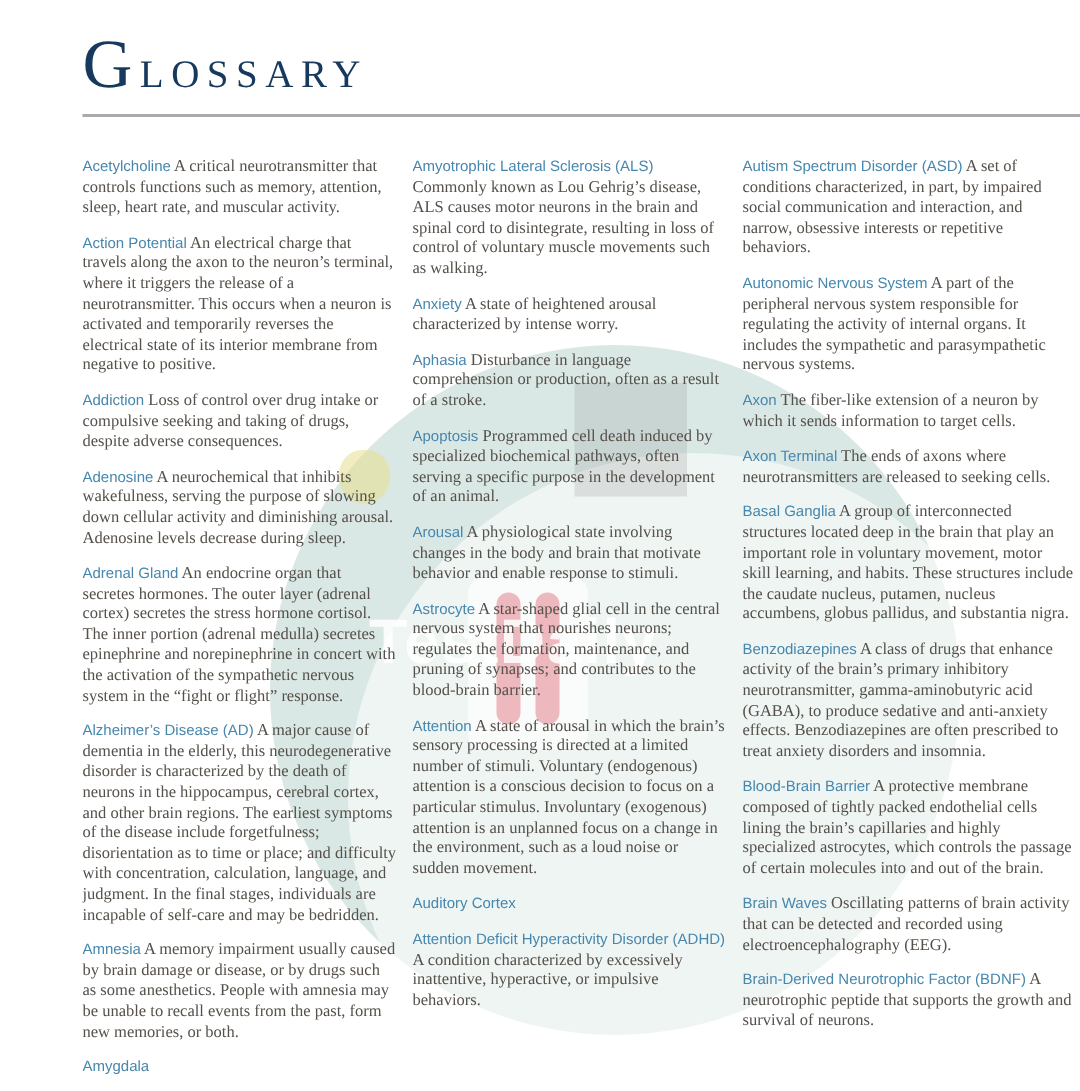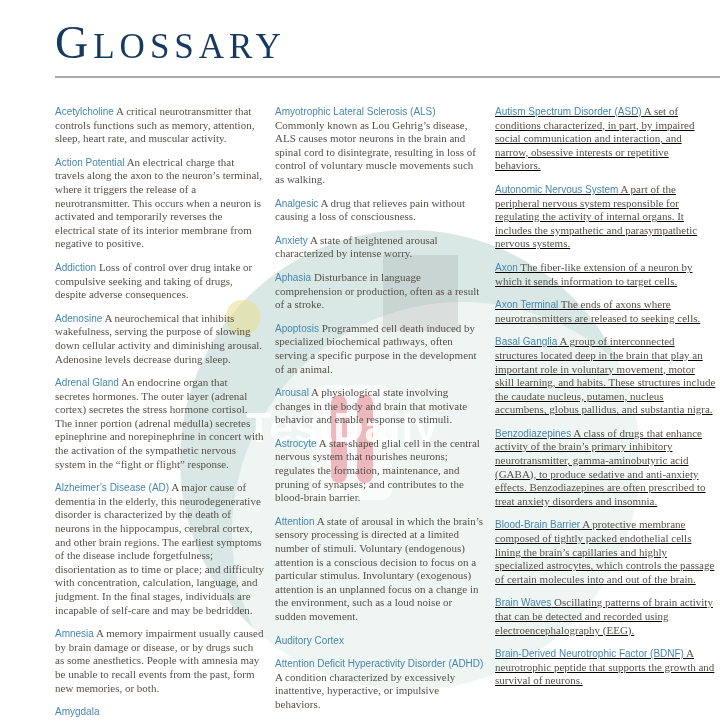--- a/index.html
+++ b/index.html
@@ -49,35 +49,35 @@
   .content{position:relative;z-index:1;}
   .header{padding:20px 0 0 55px;}
   .title{
     color:#16395d;
     font-family:"Liberation Serif", serif;
     letter-spacing:5px;
     line-height:1;
     white-space:nowrap;
   }
   .title .cap{font-size:46px;}
-  .title .rest{font-size:35px;}
+  .title .rest{font-size:26px;}
   .rule{
     margin:10px 0 0 55px;
     height:2px;border:none;
     background:#aaaaae;
   }
   .columns{
     display:flex;
     gap:10px;
     padding:27px 4px 0 55px;
     align-items:flex-start;
   }
   .col{overflow:hidden;}
   .col-1,.col-2{flex:0 0 210px;}
-  .col-3{flex:1 1 auto;min-width:0;text-decoration:underline;}
+  .col-3{flex:1 1 auto;min-width:0;}
   .entry{
     margin:0 0 10px 0;
     font-size:11px;
     line-height:13.6px;
     color:#55504a;
     hyphens:auto;
     -webkit-hyphens:auto;
   }
   .term{
     font-family:"Liberation Sans", sans-serif;
@@ -115,21 +115,20 @@
           <p class="entry"><span class="term">Action Potential</span><span class="def"> An electrical charge that travels along the axon to the neuron’s terminal, where it triggers the release of a neurotransmitter. This occurs when a neuron is activated and temporarily reverses the electrical state of its interior membrane from negative to positive.</span></p>
           <p class="entry"><span class="term">Addiction</span><span class="def"> Loss of control over drug intake or compulsive seeking and taking of drugs, despite adverse consequences.</span></p>
           <p class="entry"><span class="term">Adenosine</span><span class="def"> A neurochemical that inhibits wakefulness, serving the purpose of slowing down cellular activity and diminishing arousal. Adenosine levels decrease during sleep.</span></p>
           <p class="entry"><span class="term">Adrenal Gland</span><span class="def"> An endocrine organ that secretes hormones. The outer layer (adrenal cortex) secretes the stress hormone cortisol. The inner portion (adrenal medulla) secretes epinephrine and norepinephrine in concert with the activation of the sympathetic nervous system in the “fight or flight” response.</span></p>
           <p class="entry"><span class="term">Alzheimer’s Disease (AD)</span><span class="def"> A major cause of dementia in the elderly, this neurodegenerative disorder is characterized by the death of neurons in the hippocampus, cerebral cortex, and other brain regions. The earliest symptoms of the disease include forgetfulness; disorientation as to time or place; and difficulty with concentration, calculation, language, and judgment. In the final stages, individuals are incapable of self-care and may be bedridden.</span></p>
           <p class="entry"><span class="term">Amnesia</span><span class="def"> A memory impairment usually caused by brain damage or disease, or by drugs such as some anesthetics. People with amnesia may be unable to recall events from the past, form new memories, or both.</span></p>
           <p class="entry"><span class="term">Amygdala</span></p>
         </div>
       <div class="col col-2">
           <p class="entry"><span class="term">Amyotrophic Lateral Sclerosis (ALS)</span><span class="def"> Commonly known as Lou Gehrig’s disease, ALS causes motor neurons in the brain and spinal cord to disintegrate, resulting in loss of control of voluntary muscle movements such as walking.</span></p>
-          <p class="entry"><span class="term">Analgesic</span><span class="def"> A drug that relieves pain without causing a loss of consciousness.</span></p>
           <p class="entry"><span class="term">Anxiety</span><span class="def"> A state of heightened arousal characterized by intense worry.</span></p>
           <p class="entry"><span class="term">Aphasia</span><span class="def"> Disturbance in language comprehension or production, often as a result of a stroke.</span></p>
           <p class="entry"><span class="term">Apoptosis</span><span class="def"> Programmed cell death induced by specialized biochemical pathways, often serving a specific purpose in the development of an animal.</span></p>
           <p class="entry"><span class="term">Arousal</span><span class="def"> A physiological state involving changes in the body and brain that motivate behavior and enable response to stimuli.</span></p>
           <p class="entry"><span class="term">Astrocyte</span><span class="def"> A star-shaped glial cell in the central nervous system that nourishes neurons; regulates the formation, maintenance, and pruning of synapses; and contributes to the blood-brain barrier.</span></p>
           <p class="entry"><span class="term">Attention</span><span class="def"> A state of arousal in which the brain’s sensory processing is directed at a limited number of stimuli. Voluntary (endogenous) attention is a conscious decision to focus on a particular stimulus. Involuntary (exogenous) attention is an unplanned focus on a change in the environment, such as a loud noise or sudden movement.</span></p>
           <p class="entry"><span class="term">Auditory Cortex</span></p>
           <p class="entry"><span class="term">Attention Deficit Hyperactivity Disorder (ADHD)</span><span class="def"> A condition characterized by excessively inattentive, hyperactive, or impulsive behaviors.</span></p>
         </div>
       <div class="col col-3">

